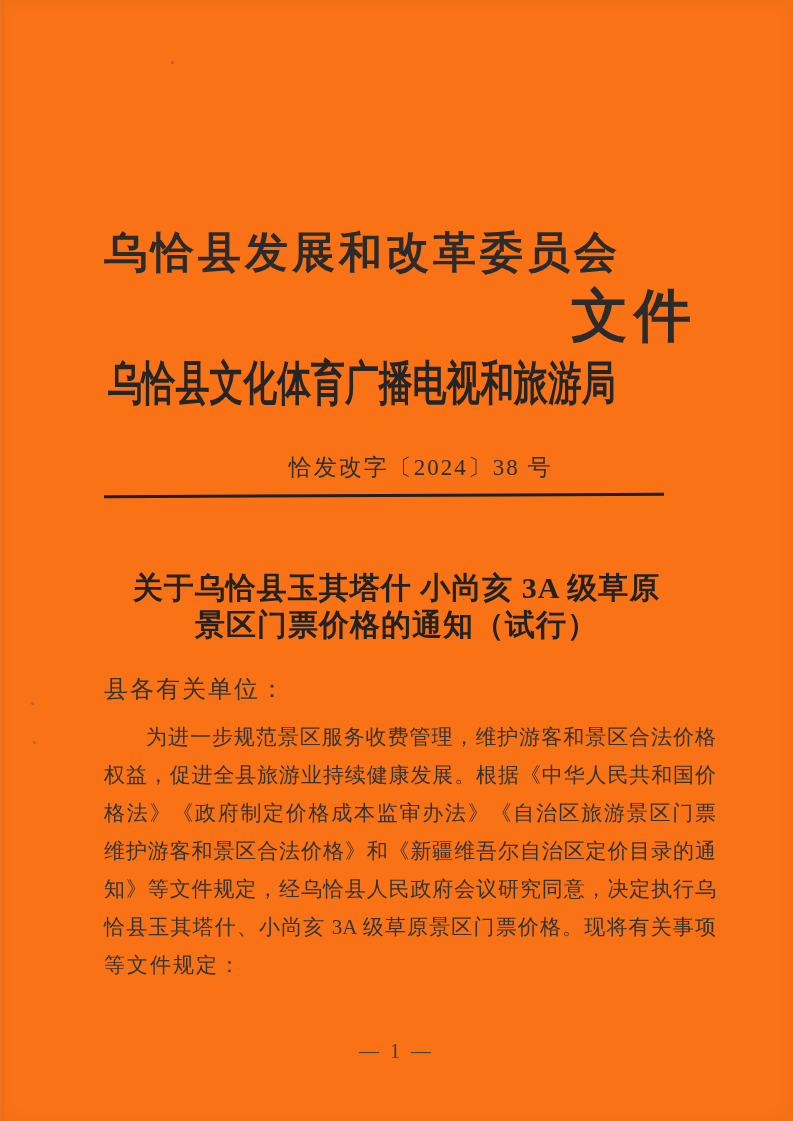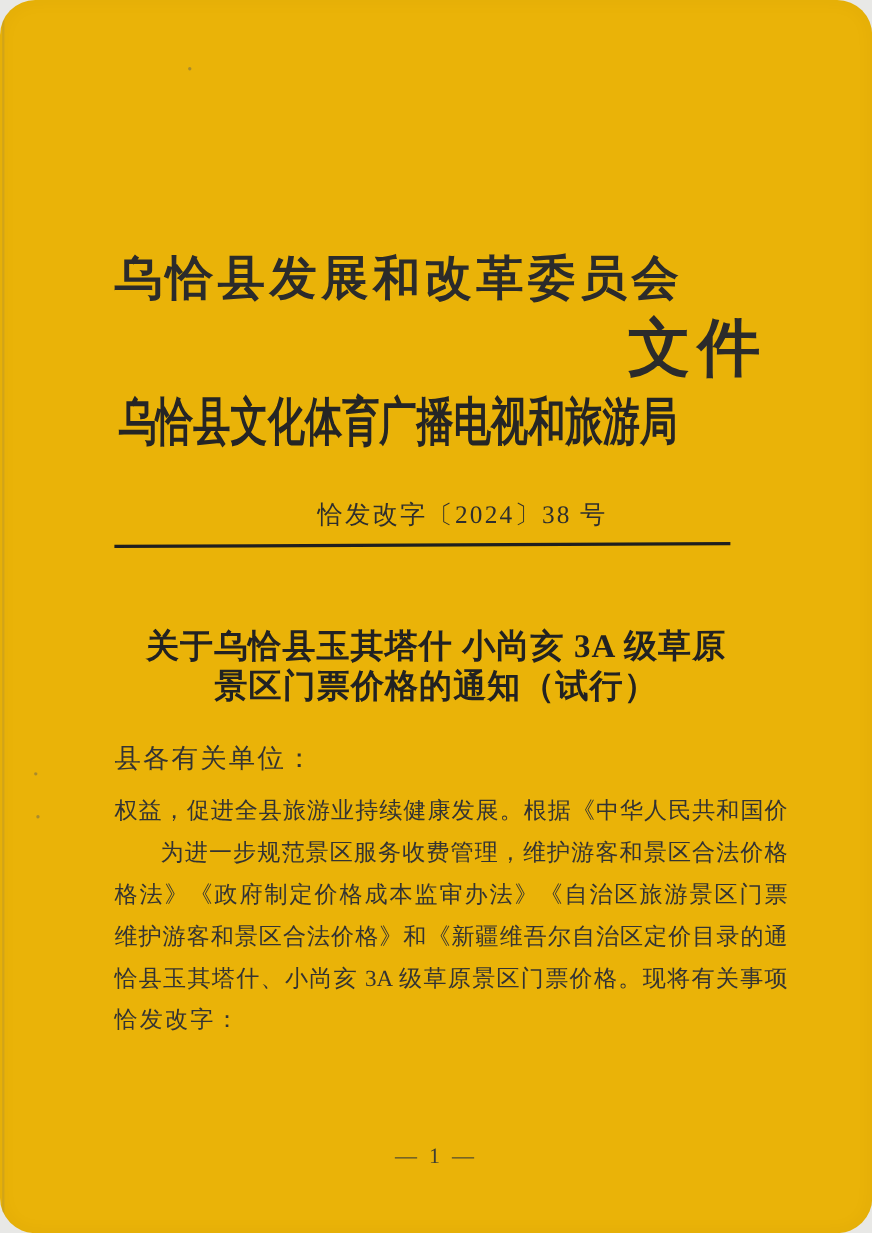--- a/index.html
+++ b/index.html
@@ -6,25 +6,24 @@
     margin: 0;
     padding: 0;
     background: #e8e8e6;
     font-family: "Liberation Serif", "DejaVu Serif", serif;
   }
   .page {
     position: relative;
     width: 793px;
     height: 1121px;
     margin: 0 auto;
-    background: #eab308;
+    background: #f97316;
     overflow: hidden;
     color: #2d2d2d;
     box-shadow: inset 0 0 18px rgba(0,0,0,0.04);
-    border-radius: 32px;
   }
   .page::before {
     content: "";
     position: absolute;
     left: 2px; top: 0; bottom: 0;
     width: 2px;
     background: rgba(110,110,110,0.18);
   }
   .speck {
     position: absolute;
@@ -150,23 +149,24 @@
   <div class="rule"></div>
 
   <div class="doc-title">
     <div>关于乌恰县玉其塔什 小尚亥 3A 级草原</div>
     <div>景区门票价格的通知（试行）</div>
   </div>
 
   <div class="salutation">县各有关单位：</div>
 
   <div class="paragraph">
+    <div class="pline indent">为进一步规范景区服务收费管理，维护游客和景区合法价格</div>
     <div class="pline">权益，促进全县旅游业持续健康发展。根据《中华人民共和国价</div>
-    <div class="pline indent">为进一步规范景区服务收费管理，维护游客和景区合法价格</div>
     <div class="pline">格法》《政府制定价格成本监审办法》《自治区旅游景区门票</div>
     <div class="pline">维护游客和景区合法价格》和《新疆维吾尔自治区定价目录的通</div>
+    <div class="pline">知》等文件规定，经乌恰县人民政府会议研究同意，决定执行乌</div>
     <div class="pline">恰县玉其塔什、小尚亥 3A 级草原景区门票价格。现将有关事项</div>
-    <div class="pline last">恰发改字：</div>
+    <div class="pline last">等文件规定：</div>
   </div>
 
   <div class="page-number">— 1 —</div>
 
 </div>
 
 </body></html>

